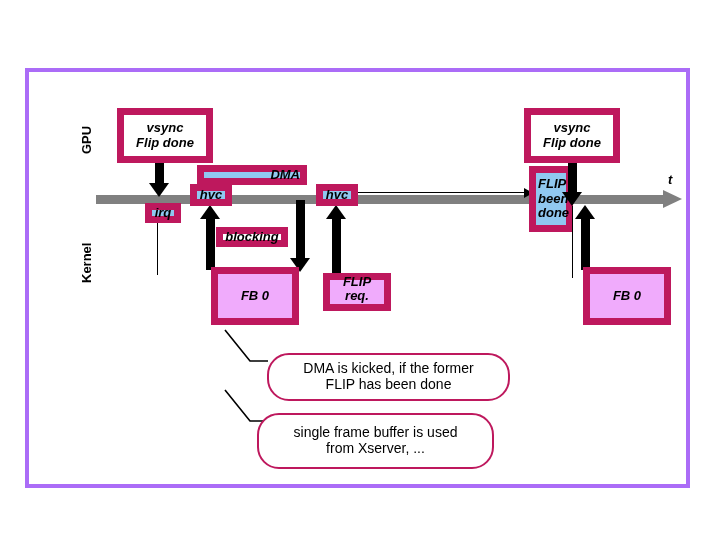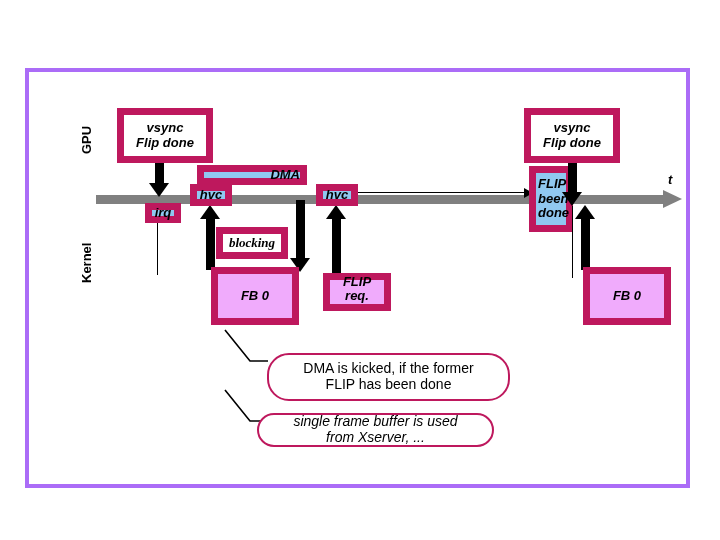--- a/index.html
+++ b/index.html
@@ -172,21 +172,21 @@
     <span>DMA</span>
   </div>
 
   <div class="box blue ital" style="left:190px; top:184px; width:42px; height:22px; font-size:13px; z-index:4;">
     <span>hvc</span>
   </div>
 
   <div class="arrow-shaft" style="left:206px; top:218px; width:9px; height:52px;"></div>
   <div class="arrow-head-up" style="left:200px; top:205px;"></div>
 
-  <div class="box white ital" style="left:216px; top:227px; width:72px; height:32px; font-size:13px;font-family:Liberation Serif, serif;">
+  <div class="box white ital" style="left:216px; top:227px; width:72px; height:20px; font-size:13px;">
     <span>blocking</span>
   </div>
 
   <div class="arrow-shaft" style="left:296px; top:200px; width:9px; height:65px;"></div>
   <div class="arrow-head-down" style="left:290px; top:258px;"></div>
 
   <div class="box lav ital" style="left:211px; top:267px; width:88px; height:58px; font-size:13px;">
     <span>FB 0</span>
   </div>
 
@@ -230,18 +230,18 @@
   <svg class="leader" style="left:0; top:0; width:720px; height:540px;" viewBox="0 0 720 540">
     <polyline points="225,330 250,361 268,361" fill="none" stroke="#000" stroke-width="1.6"></polyline>
     <polyline points="225,390 250,421 268,421" fill="none" stroke="#000" stroke-width="1.6"></polyline>
   </svg>
 
   <div class="box white plain" style="left:267px; top:353px; width:243px; height:48px; font-size:14px; flex-direction:column; border-width:2px;">
     <span>DMA is kicked, if the former</span>
     <span>FLIP has been done</span>
   </div>
 
-  <div class="box white plain" style="left:257px; top:413px; width:237px; height:34px; font-size:14px; flex-direction:column; border-width:2px;font-style:italic;">
+  <div class="box white plain" style="left:257px; top:413px; width:237px; height:56px; font-size:14px; flex-direction:column; border-width:2px;">
     <span>single frame buffer is used</span>
     <span>from Xserver, ...</span>
   </div>
 
 </div>
 
 </body></html>

